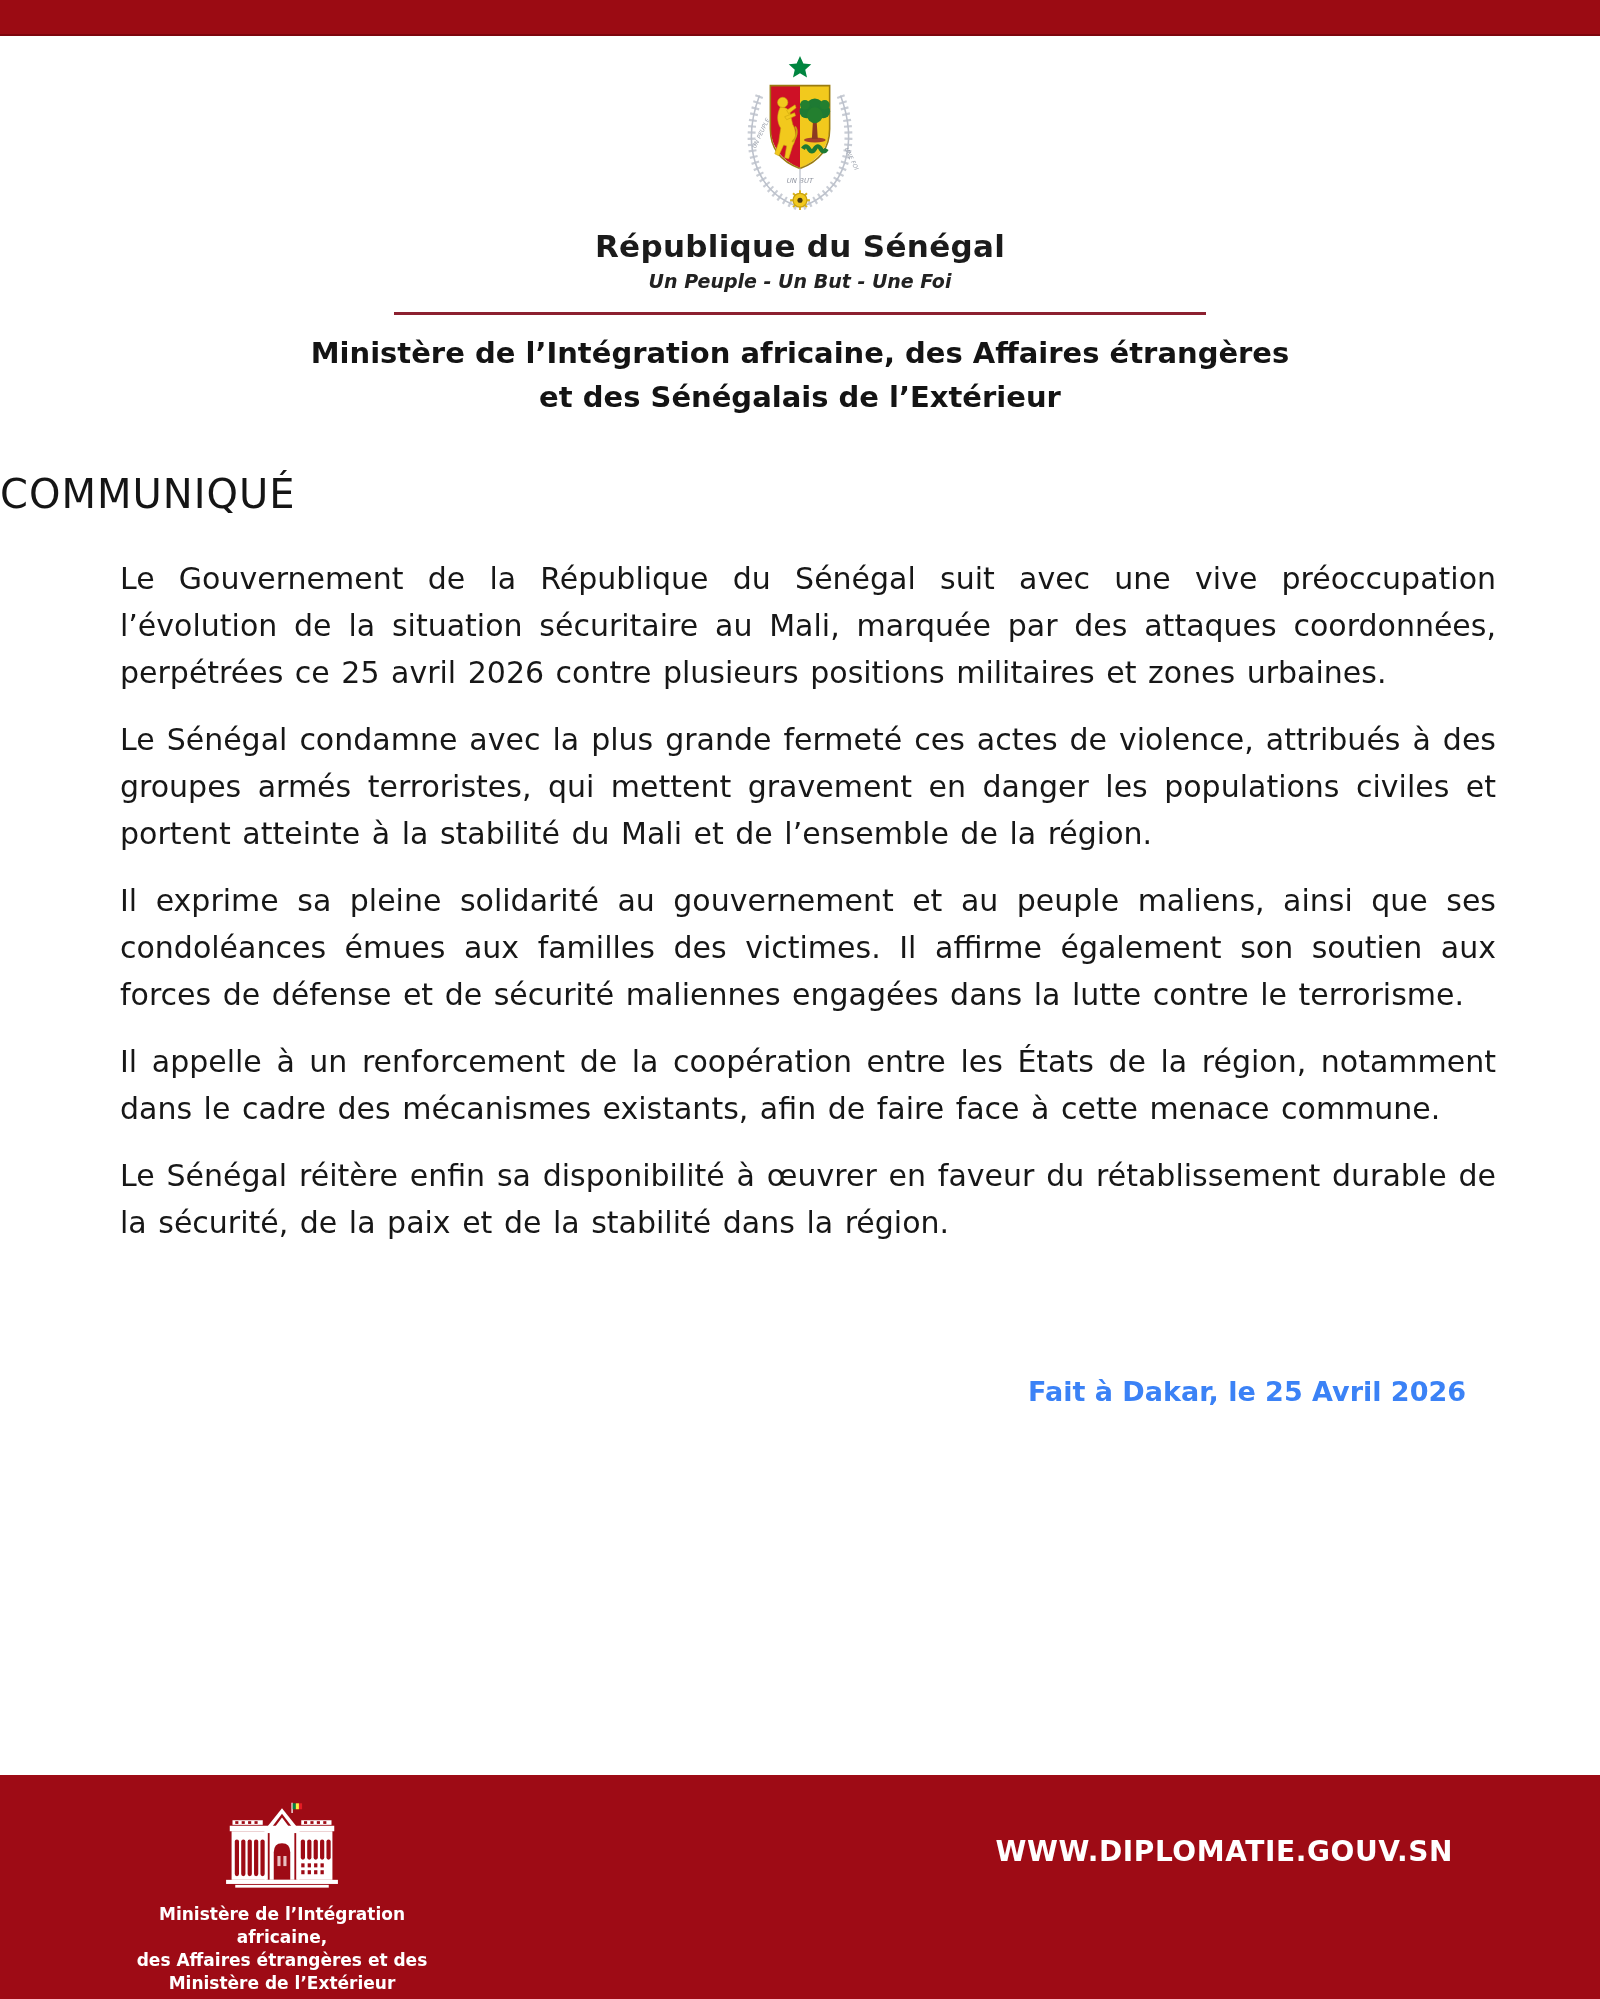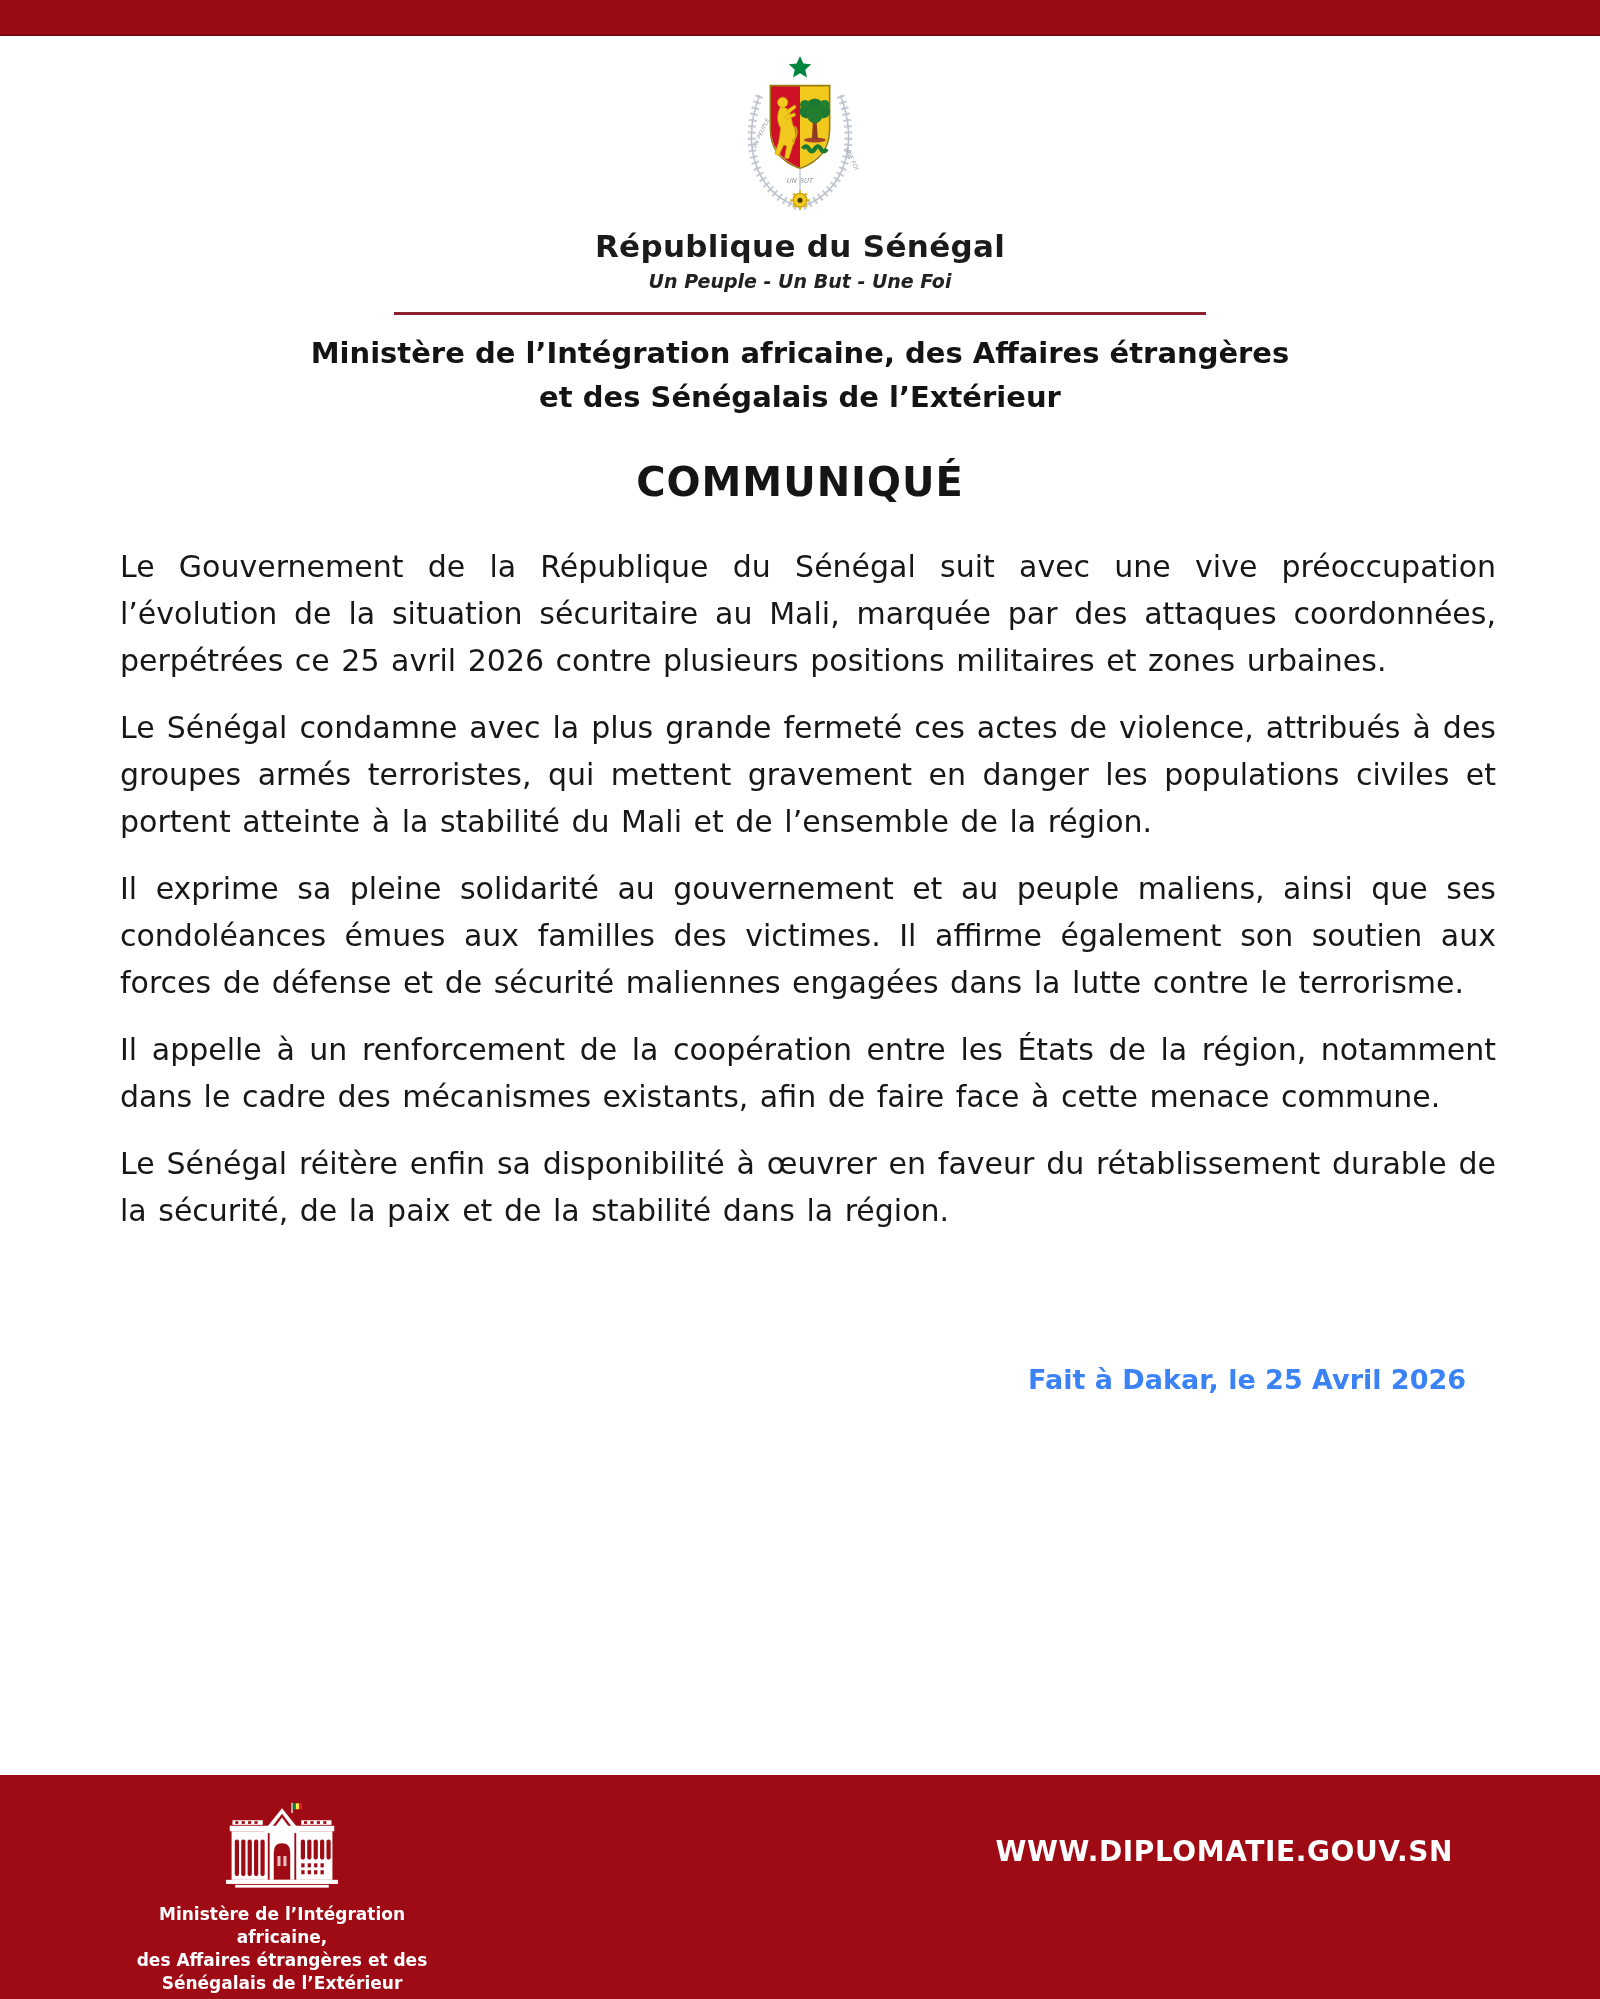--- a/index.html
+++ b/index.html
@@ -21,24 +21,24 @@
     background: #9B0B13;
     border-bottom: 2px solid #7d060d;
   }
   .header { padding-top: 52px; text-align: center; }
   .crest { display: block; margin: 0 auto; width: 132px; height: 168px; }
   .republic-title { margin-top: 8px; font-size: 31px; font-weight: 700; color: #1b1b1b; letter-spacing: 0.3px; }
   .motto { margin-top: 6px; font-size: 19px; font-style: italic; font-weight: 600; color: #222; }
   .divider { width: 812px; height: 3px; background: #8C2030; margin: 20px auto 0 auto; }
   .ministry-name { margin-top: 16px; font-size: 29px; font-weight: 700; line-height: 44px; color: #141414; }
   .communique-heading {
-    margin-top: 40px;
-    text-align: center;
+    margin-top: 52px;
+    text-align: left;
     font-size: 40px;
-    font-weight: 700;
+    font-weight: 400;
     letter-spacing: 1px;
     color: #151515;
   }
   .body-text { padding: 38px 104px 0 120px; }
   .body-text p {
     font-size: 30px;
     line-height: 47px;
     text-align: justify;
     color: #171717;
     word-spacing: 2px;
@@ -235,21 +235,21 @@
         <rect x="60" y="60" width="3.4" height="11" fill="#E8BFC0"></rect>
         <rect x="66.5" y="60" width="3.4" height="11" fill="#E8BFC0"></rect>
 
         <rect x="4" y="86" width="122" height="4.5" fill="#ffffff"></rect>
         <rect x="14" y="91.5" width="102" height="3" fill="#ffffff"></rect>
       </svg>
 
       <div class="footer-caption">
         <div>Ministère de l’Intégration africaine,</div>
         <div>des Affaires étrangères et des</div>
-        <div>Sénégalais de l’Extérieur</div>
+        <div>Ministère de l’Extérieur</div>
       </div>
     </div>
 
     <div class="footer-right">
       <div class="footer-website">WWW.DIPLOMATIE.GOUV.SN</div>
     </div>
   </div>
 
 </div>
 

